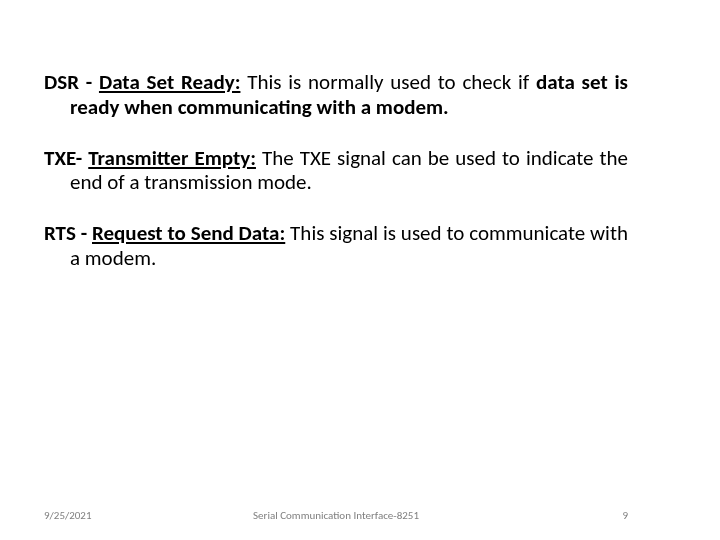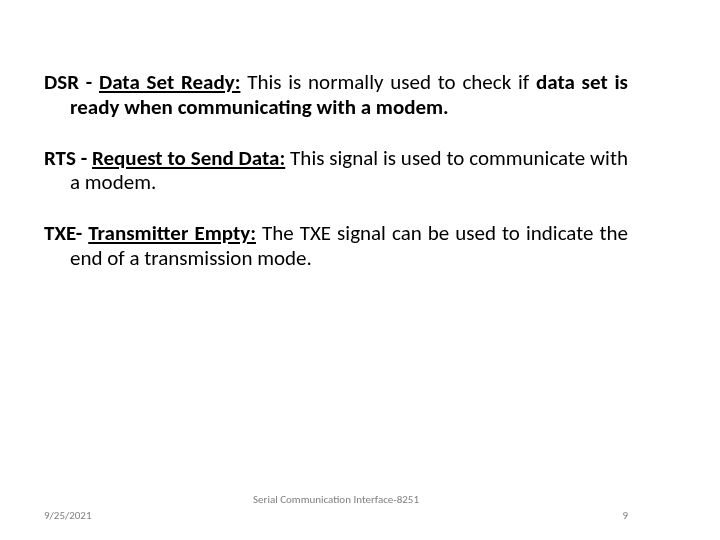--- a/index.html
+++ b/index.html
@@ -5,39 +5,39 @@
   * { margin: 0; padding: 0; box-sizing: border-box; }
   html, body { width: 720px; height: 540px; background: #ffffff; font-family: Calibri, Arial, sans-serif; color: #000; }
   .slide { width: 672px; height: 540px; position: relative; padding: 70px 44px 40px 44px; }
   .content { display: flex; flex-direction: column; gap: 26px; }
   .entry { font-size: 21px; line-height: 1.18; text-align: justify; text-justify: inter-word; padding-left: 26px; text-indent: -26px; }
   .bold { font-weight: 700; }
   .u { text-decoration: underline; }
   .plain { font-weight: 400; }
   .footer { position: absolute; left: 44px; right: 44px; bottom: 18px; display: flex; justify-content: space-between; align-items: baseline; font-size: 11px; color: #808080; }
   .footer .center { position: absolute; left: 0; right: 0; text-align: center; }
-  .footer .left, .footer .right { position: relative; z-index: 1; margin-top: 16px; }
+  .footer .left, .footer .right { position: relative; z-index: 1; }
 </style>
 </head>
 <body>
 
 <div class="slide">
   <div class="content">
 
     <p class="entry">
       <span class="bold">DSR - </span><span class="bold u">Data Set Ready:</span><span class="plain"> This is normally used to check if </span><span class="bold">data set is ready when communicating with a modem.</span>
     </p>
 
 
     <p class="entry">
-      <span class="bold">RTS - </span><span class="bold u">Request to Send Data:</span><span class="plain"> This signal is used to communicate with a modem.</span><span class="bold"></span>
+      <span class="bold">TXE- </span><span class="bold u">Transmitter Empty:</span><span class="plain"> The TXE signal can be used to indicate the end of a transmission mode.</span><span class="bold"></span>
     </p>
 
     <p class="entry">
-      <span class="bold">TXE- </span><span class="bold u">Transmitter Empty:</span><span class="plain"> The TXE signal can be used to indicate the end of a transmission mode.</span><span class="bold"></span>
+      <span class="bold">RTS - </span><span class="bold u">Request to Send Data:</span><span class="plain"> This signal is used to communicate with a modem.</span><span class="bold"></span>
     </p>
 
   </div>
 
   <div class="footer">
     <span class="left">9/25/2021</span>
     <span class="center">Serial Communication Interface-8251</span>
     <span class="right">9</span>
   </div>
 </div>

